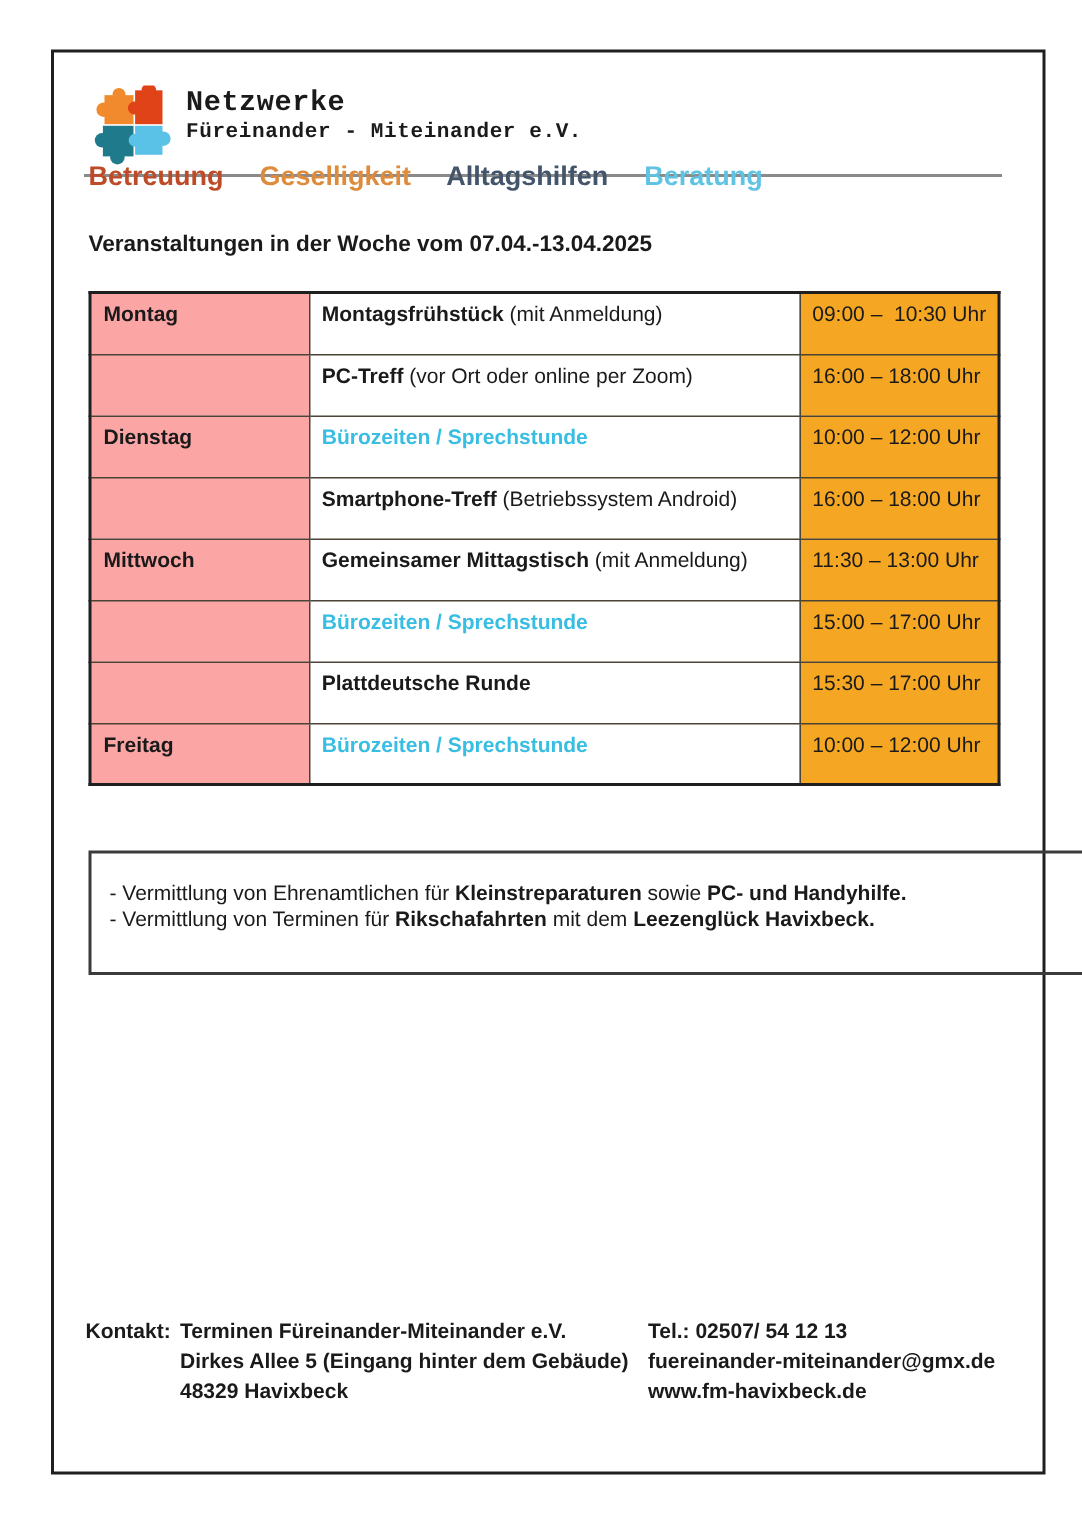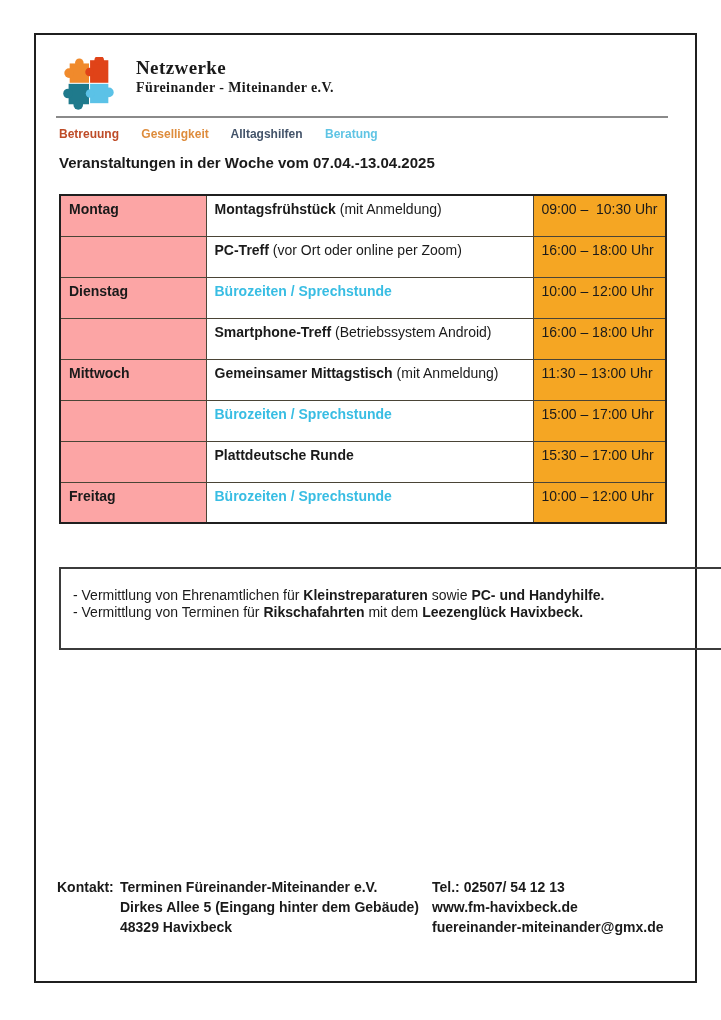--- a/index.html
+++ b/index.html
@@ -4,26 +4,26 @@
 <style>
   * { margin:0; padding:0; box-sizing:border-box; }
   html,body { width:721px; height:1020px; background:#ffffff; overflow:hidden;
               font-family:"Liberation Sans", sans-serif; color:#1a1a1a; }
 
   .page { position:absolute; left:34px; top:33px; width:663px; height:950px;
           border:2px solid #1f1f1f; background:#ffffff; }
 
   
   .logo { position:absolute; left:26px; top:22px; width:54px; height:58px; }
-  .org { position:absolute; left:100px; top:22px; line-height:1.2;
+  .org { position:absolute; left:88px; top:22px; line-height:1.2;
          font-weight:700; font-size:19px; letter-spacing:0.4px;
-         font-family:Liberation Serif, serif; }
+         font-family:Liberation Mono, monospace; }
   .org .l2 { font-size:14px; }
   .rule { position:absolute; left:20px; top:81px; width:612px; height:2px; background:#8a8a8a; }
-  .nav { position:absolute; left:23px; top:92px; font-size:12px; font-weight:700; }
+  .nav { position:absolute; left:23px; top:72px; font-size:18px; font-weight:700; }
   .nav span { margin-right:19px; }
   .nav .c0 { color:#be4b27; }
   .nav .c1 { color:#de8c3c; }
   .nav .c2 { color:#44546a; }
   .nav .c3 { color:#5fc4e4; }
 
   .title { position:absolute; left:23px; top:119px; font-size:15px; font-weight:700; }
 
   
   table.sched { position:absolute; left:23px; top:159px; width:606px;
@@ -150,18 +150,18 @@
 
   <div class="contact">
     <span class="k">Kontakt:</span>
     <div class="addr">
       <div>Terminen Füreinander-Miteinander e.V.</div>
       <div>Dirkes Allee 5 (Eingang hinter dem Gebäude)</div>
       <div>48329 Havixbeck</div>
     </div>
     <div class="det">
       <div>Tel.: 02507/ 54 12 13</div>
+      <div>fuereinander-miteinander@gmx.de</div>
       <div>www.fm-havixbeck.de</div>
-      <div>fuereinander-miteinander@gmx.de</div>
     </div>
   </div>
 
 </div>
 
 </body></html>

